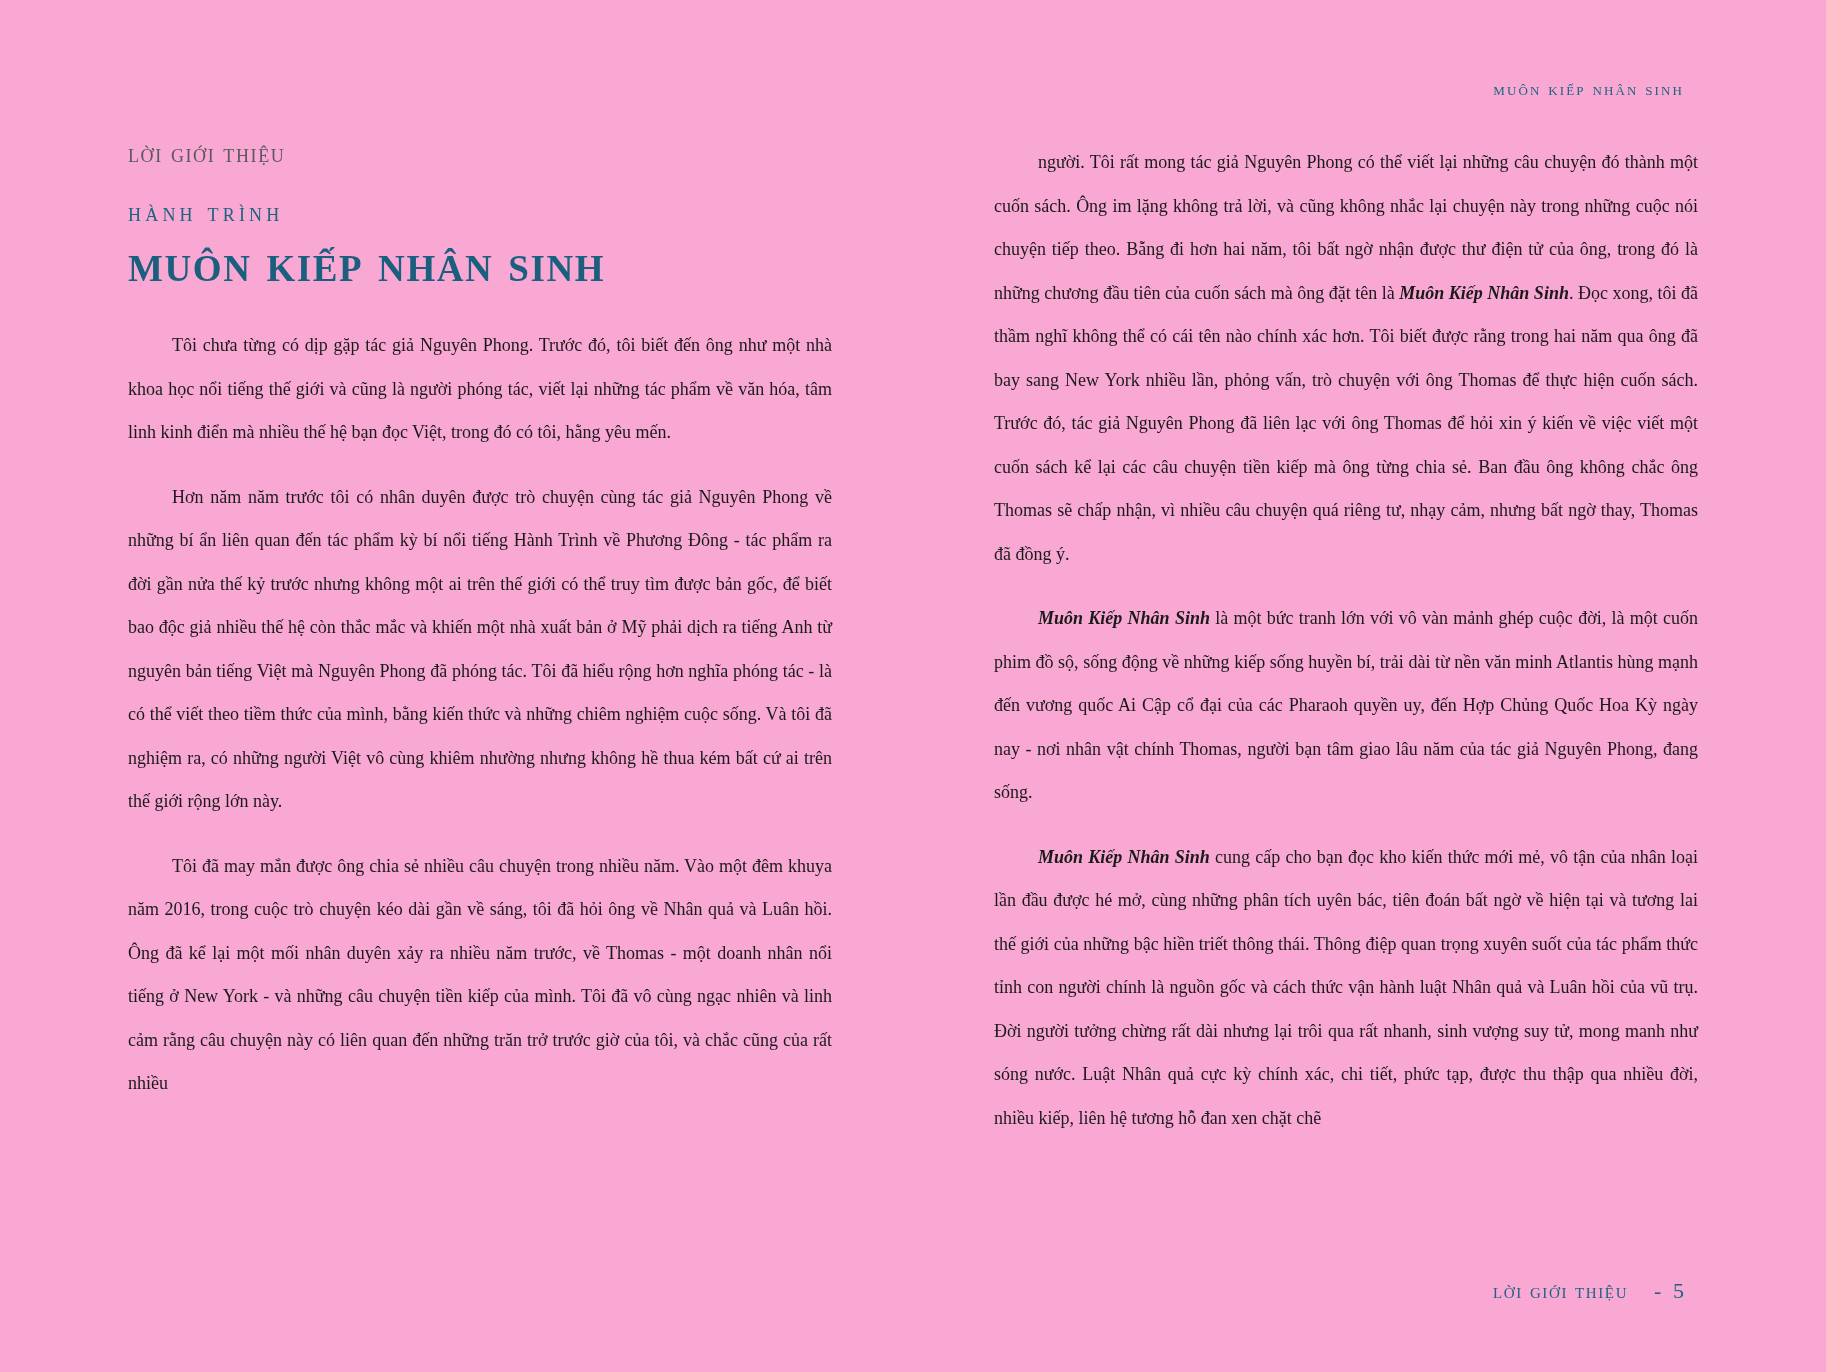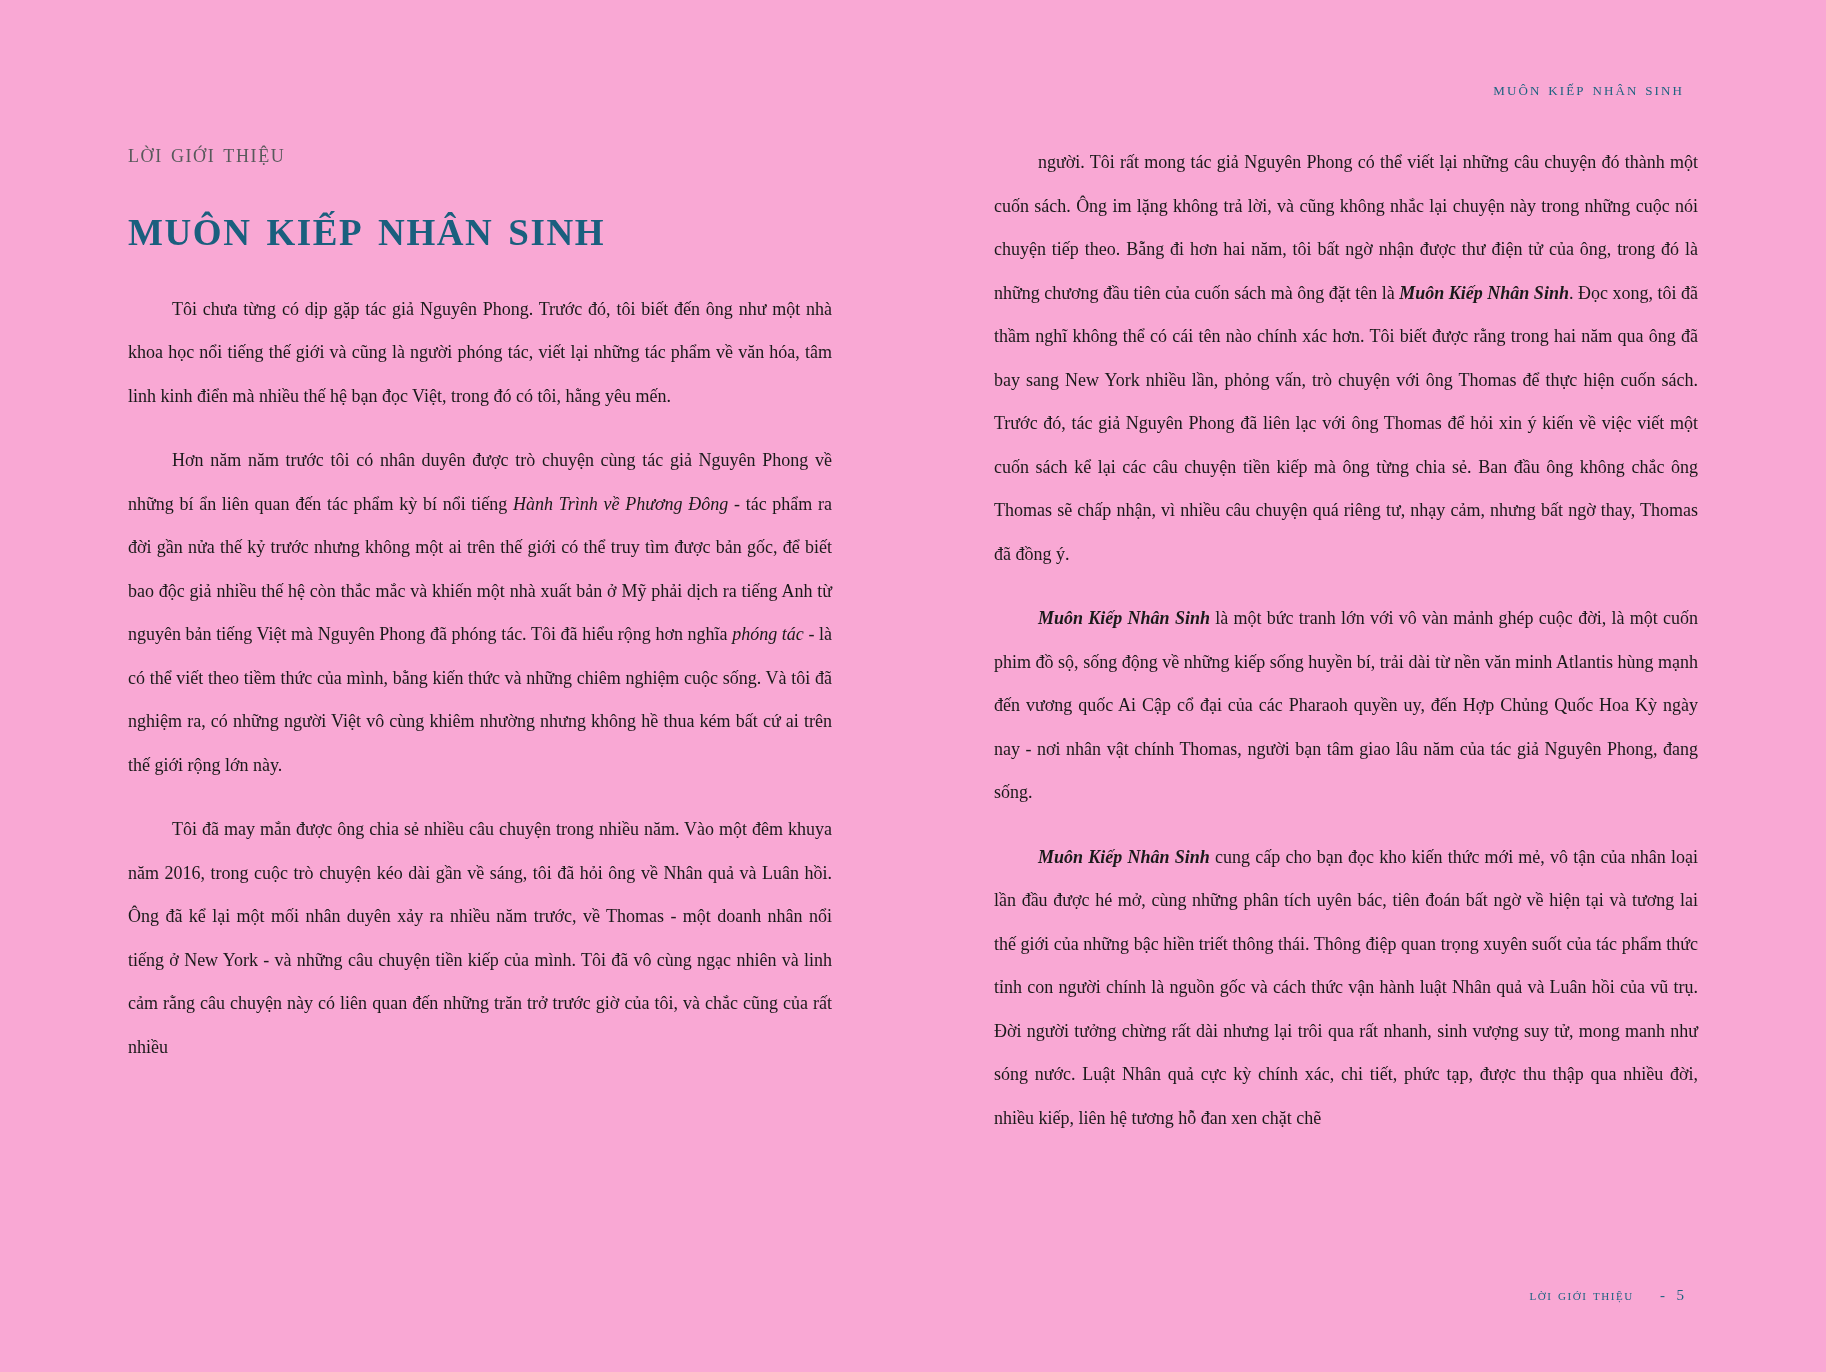--- a/index.html
+++ b/index.html
@@ -86,29 +86,29 @@
   p.body {
     margin: 1px 0 21px 0;
     font-size: 18px;
     line-height: 43.5px;
     text-align: justify;
     text-indent: 44px;
     hyphens: none;
     word-spacing: 0px;
   }
   p.body:last-child { margin-bottom: 0; }
-  .ital { font-style: italic; }
+  .ital { }
   .bolditalic { font-style: italic; font-weight: bold; }
 
   
   .folio {
     position: absolute;
     bottom: 68px;
     right: 142px;
-    font-size: 15px;
+    font-size: 22px;
     letter-spacing: 1.6px;
     color: #1d6380;
     white-space: nowrap;
   }
   .folio .label {
     font-variant: small-caps;
     text-transform: lowercase;
   }
   .folio .dash { margin: 0 10px 0 26px; }
   .folio .num { letter-spacing: 0; }
@@ -119,20 +119,21 @@
 <div class="page">
 
   <div class="running-head">MUÔN KIẾP NHÂN SINH</div>
 
   <div class="columns">
 
     <div class="col">
 
       <div class="eyebrow">LỜI GIỚI THIỆU</div>
 
+      <div class="subtitle">HÀNH TRÌNH</div>
 
       <h1 class="maintitle">MUÔN KIẾP NHÂN SINH</h1>
 
       <p class="body">Tôi chưa từng có dịp gặp tác giả Nguyên Phong. Trước đó, tôi biết đến ông như một nhà khoa học nổi tiếng thế giới và cũng là người phóng tác, viết lại những tác phẩm về văn hóa, tâm linh kinh điển mà nhiều thế hệ bạn đọc Việt, trong đó có tôi, hằng yêu mến.</p>
       <p class="body">Hơn năm năm trước tôi có nhân duyên được trò chuyện cùng tác giả Nguyên Phong về những bí ẩn liên quan đến tác phẩm kỳ bí nổi tiếng <span class="ital">Hành Trình về Phương Đông</span> - tác phẩm ra đời gần nửa thế kỷ trước nhưng không một ai trên thế giới có thể truy tìm được bản gốc, để biết bao độc giả nhiều thế hệ còn thắc mắc và khiến một nhà xuất bản ở Mỹ phải dịch ra tiếng Anh từ nguyên bản tiếng Việt mà Nguyên Phong đã phóng tác. Tôi đã hiểu rộng hơn nghĩa <span class="ital">phóng tác</span> - là có thể viết theo tiềm thức của mình, bằng kiến thức và những chiêm nghiệm cuộc sống. Và tôi đã nghiệm ra, có những người Việt vô cùng khiêm nhường nhưng không hề thua kém bất cứ ai trên thế giới rộng lớn này.</p>
       <p class="body">Tôi đã may mắn được ông chia sẻ nhiều câu chuyện trong nhiều năm. Vào một đêm khuya năm 2016, trong cuộc trò chuyện kéo dài gần về sáng, tôi đã hỏi ông về Nhân quả và Luân hồi. Ông đã kể lại một mối nhân duyên xảy ra nhiều năm trước, về Thomas - một doanh nhân nổi tiếng ở New York - và những câu chuyện tiền kiếp của mình. Tôi đã vô cùng ngạc nhiên và linh cảm rằng câu chuyện này có liên quan đến những trăn trở trước giờ của tôi, và chắc cũng của rất nhiều</p>
 
     </div>
 
     <div class="col">

